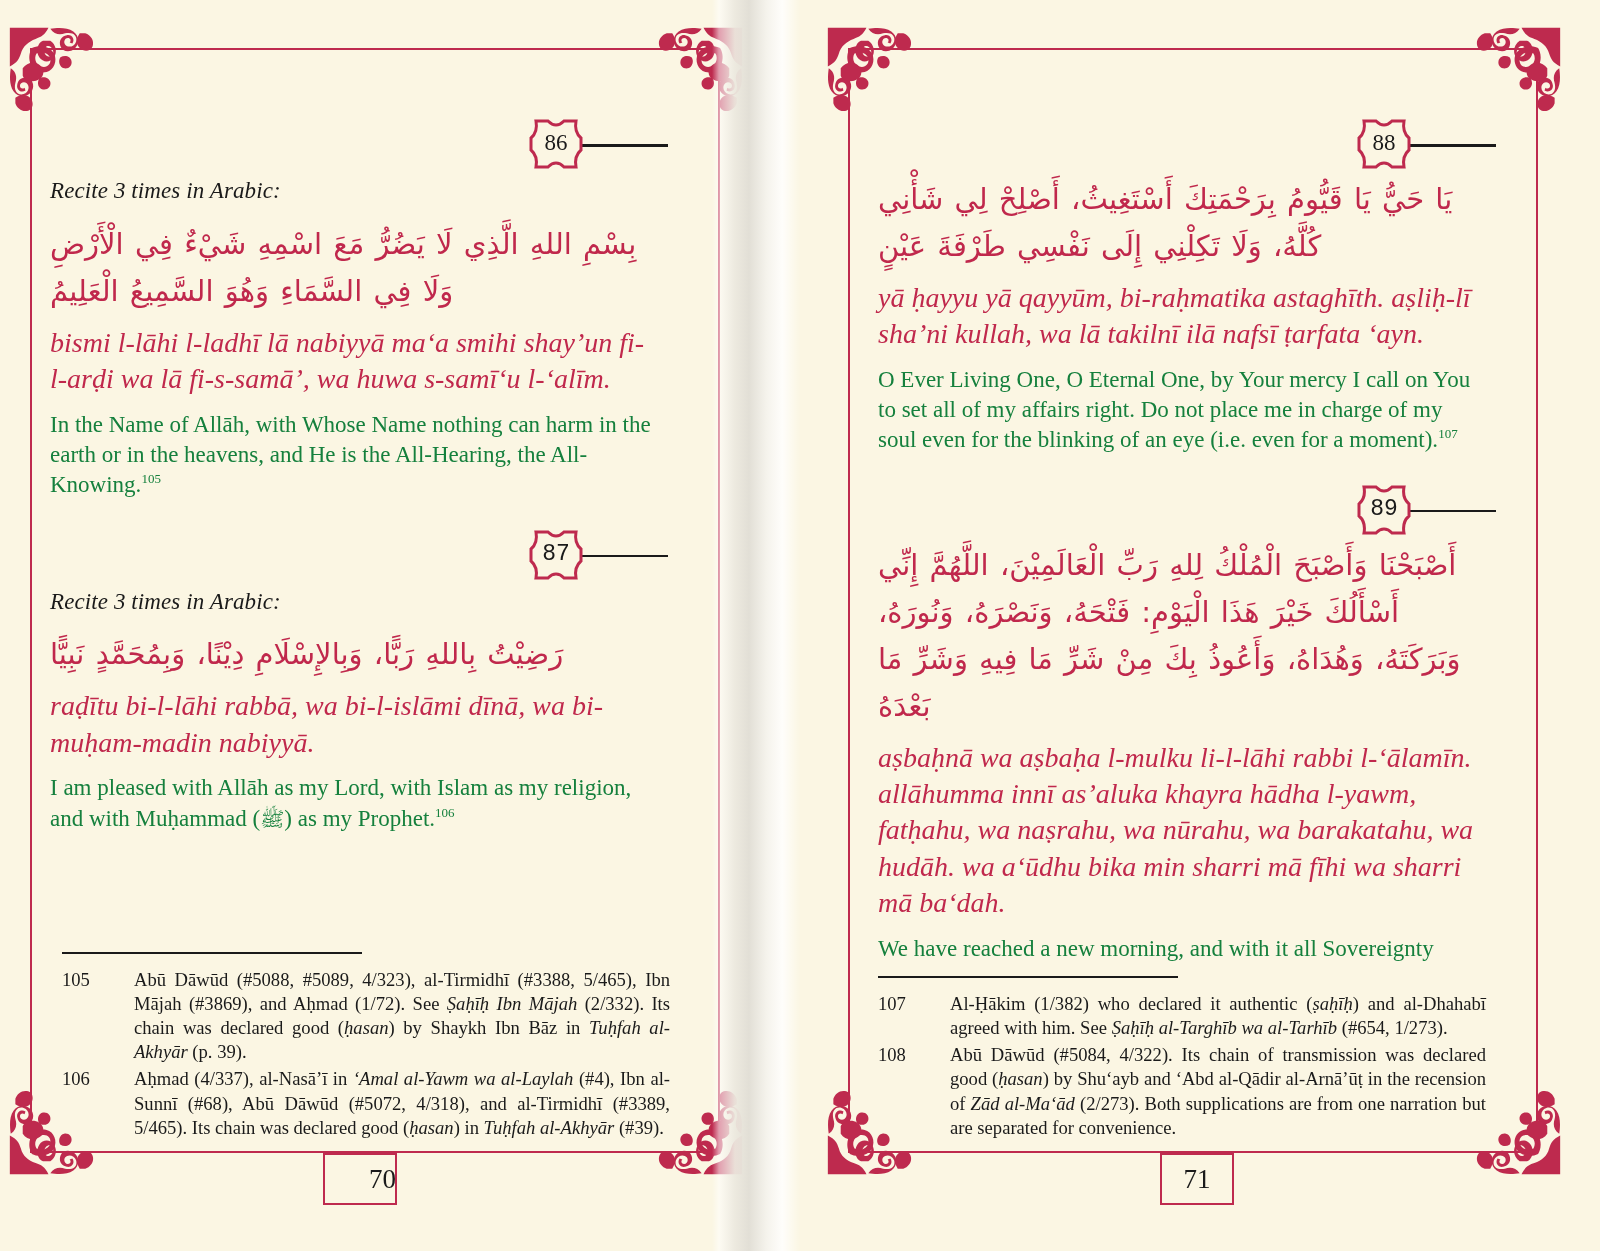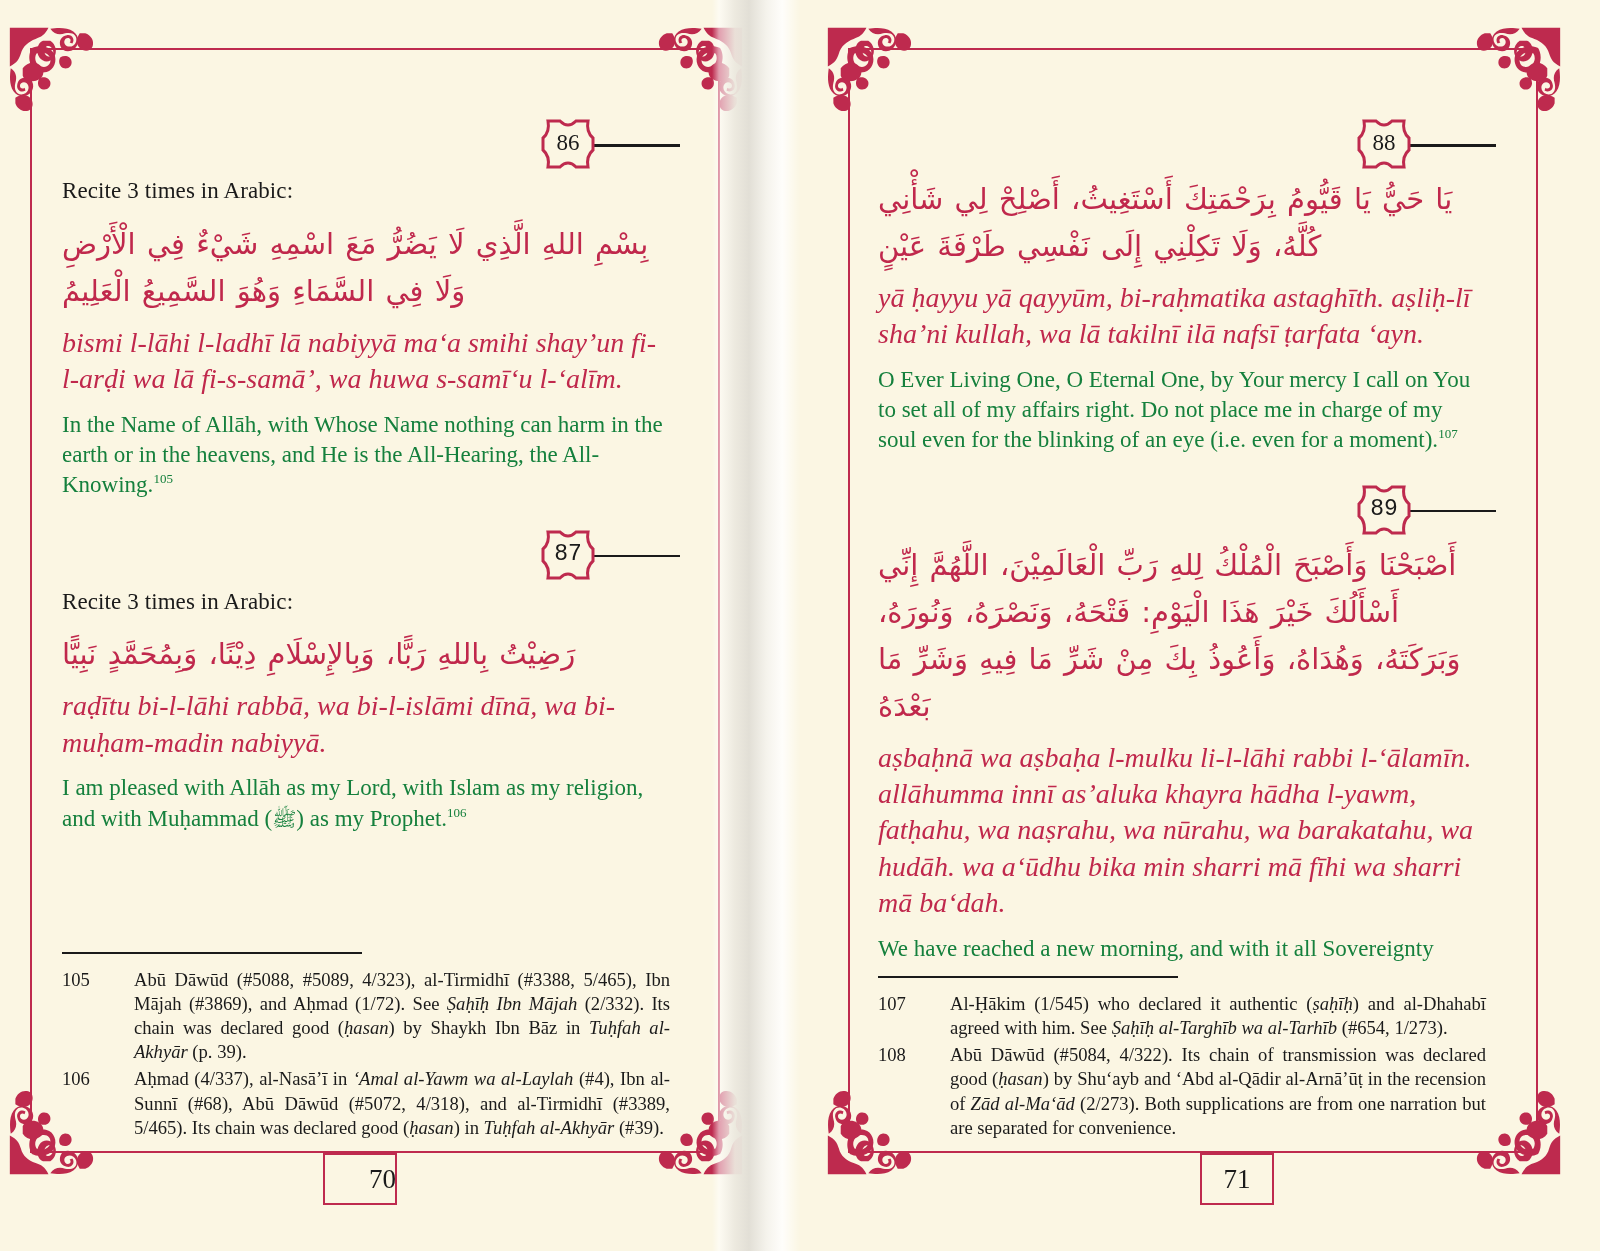--- a/index.html
+++ b/index.html
@@ -94,31 +94,31 @@
     background: #FBF6E3;
     box-sizing: border-box;
     display: flex;
     align-items: center;
     justify-content: center;
     font-size: 27px;
     color: #1b1b1b;
     z-index: 4;
   }
   .page.left  .pagenum { left: 323px; padding-left: 45px; }
-  .page.right .pagenum { left: 360px; margin-left: 40px; }
+  .page.right .pagenum { left: 360px; }
 
   
   .content {
     position: absolute;
     top: 118px;
     font-size: 22.5px;
     line-height: 1.34;
     color: #1a1a1a;
   }
-  .page.left  .content { left: 62px;  width: 608px; }
+  .page.left  .content { left: 50px;  width: 608px; }
   .page.right .content { left: 876px; width: 0; }
   .page.right .content { left: 78px;  width: 608px; }
 
   
   .badge-row {
     position: relative;
     height: 52px;
     margin-bottom: 6px;
   }
   .badge-row .rule {
@@ -149,20 +149,21 @@
   .badge .plate svg { width: 100%; height: 100%; display: block; }
   .badge span { position: relative; z-index: 1; padding-bottom: 1px; }
 
   .badge-row.b87 { margin-top: 28px; font-family: Liberation Mono, monospace; }
 
   
   .lead {
     font-size: 23px;
     margin: 0 0 14px 0;
     letter-spacing: .1px;
+    font-style: italic;
   }
   .arabic {
     direction: rtl;
     text-align: left;
     color: #C0284C;
     font-family: "DejaVu Sans", "Liberation Sans", sans-serif;
     font-size: 29px;
     line-height: 1.62;
     margin: 4px 0 10px 0;
     word-spacing: 2px;
@@ -446,21 +447,21 @@
       <p class="translit">aṣbaḥnā wa aṣbaḥa l-mulku li-l-lāhi rabbi l-ʻālamīn. allāhumma innī as’aluka khayra hādha l-yawm, fatḥahu, wa naṣrahu, wa nūrahu, wa barakatahu, wa hudāh. wa aʻūdhu bika min sharri mā fīhi wa sharri mā baʻdah.</p>
       <p class="english">We have reached a new morning, and with it all Sovereignty</p>
 
     </div>
 
     <div class="footnotes">
       <div class="fn-rule"></div>
 
       <div class="fn">
         <div class="num">107</div>
-        <div class="body"><span>Al-Ḥākim (1/545) who declared it authentic (</span><i>ṣaḥīḥ</i><span>) and al-Dhahabī agreed with him. See </span><i>Ṣaḥīḥ al-Targhīb wa al-Tarhīb</i><span> (#654, 1/273).</span></div>
+        <div class="body"><span>Al-Ḥākim (1/382) who declared it authentic (</span><i>ṣaḥīḥ</i><span>) and al-Dhahabī agreed with him. See </span><i>Ṣaḥīḥ al-Targhīb wa al-Tarhīb</i><span> (#654, 1/273).</span></div>
       </div>
 
       <div class="fn">
         <div class="num">108</div>
         <div class="body"><span>Abū Dāwūd (#5084, 4/322). Its chain of transmission was declared good (</span><i>ḥasan</i><span>) by Shuʻayb and ‘Abd al-Qādir al-Arnā’ūṭ in the recension of </span><i>Zād al-Maʻād</i><span> (2/273). Both supplications are from one narration but are separated for convenience.</span></div>
       </div>
     </div>
 
     <div class="pagenum">71</div>
   </div>

